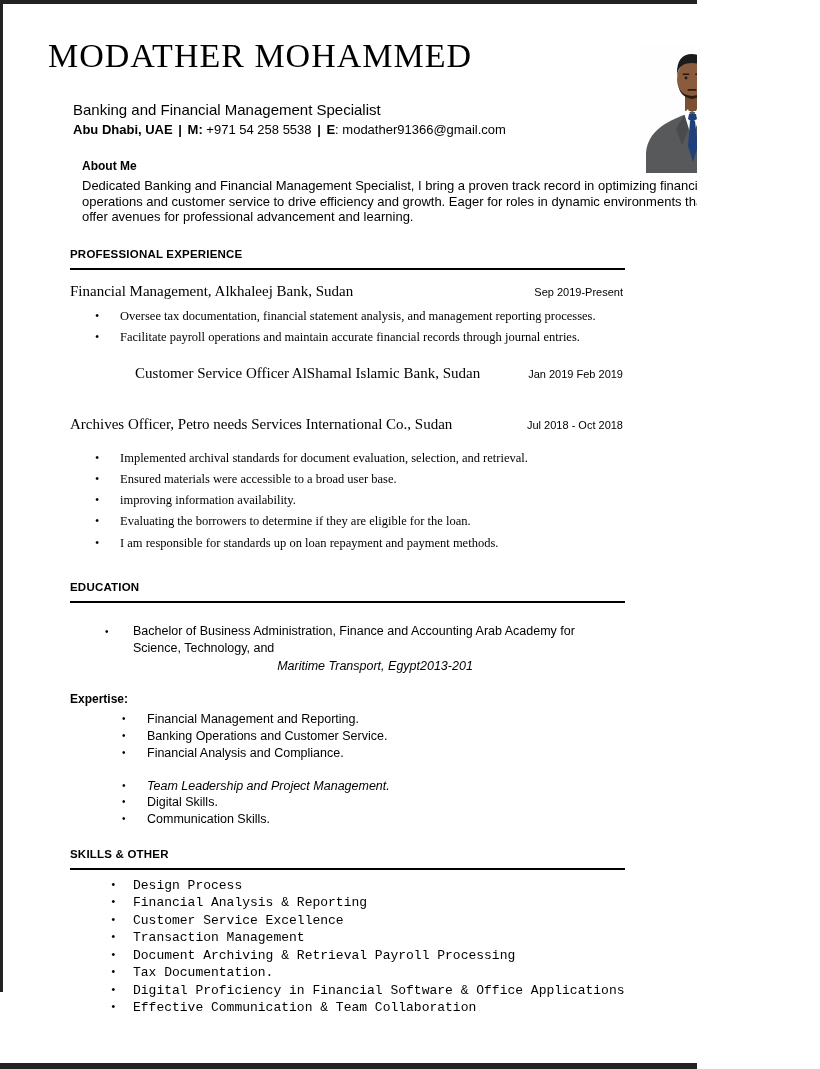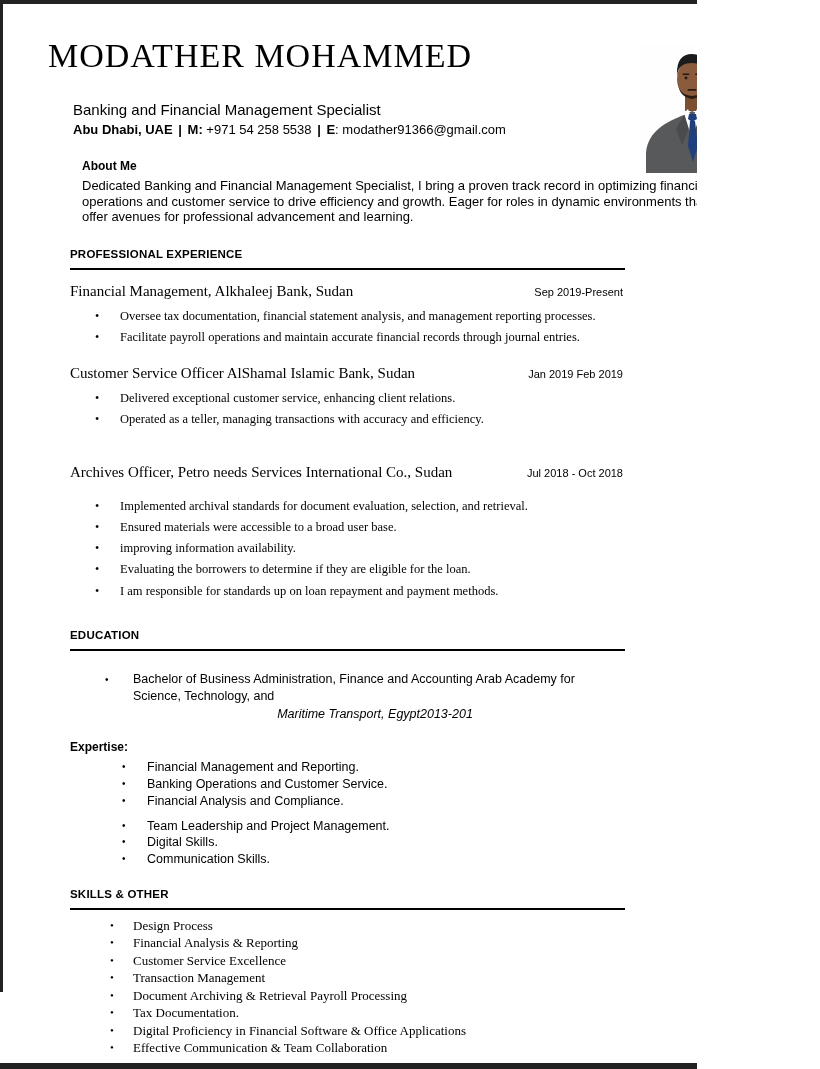--- a/index.html
+++ b/index.html
@@ -52,21 +52,21 @@
   .section-heading.edu { margin-top: 26px; }
   .section-heading.skills { margin-top: 19px; }
 
   .job-head {
     display: flex; justify-content: space-between; align-items: baseline;
     margin: 12px 74px 0 70px;
     gap: 48px;
   }
   .job-title { font-family: "Liberation Serif", serif; font-size: 15px; line-height: 19px; }
   .job-dates { font-size: 11px; line-height: 14px; white-space: nowrap; }
-  .job-head.j2 { margin-top: 15px; }
+  .job-head.j2 { margin-top: 15px; justify-content: flex-end; }
   .job-head.j3 { margin-top: 32px; }
 
   ul.job-bullets { margin: 5px 0 0 0; padding: 0; list-style: none; }
   ul.job-bullets li {
     position: relative;
     margin-left: 120px; margin-right: 70px;
     font-family: "Liberation Serif", serif;
     font-size: 12.5px; line-height: 21.5px;
   }
   ul.job-bullets li::before { content: "•"; position: absolute; left: -25px; font-size: 12px; }
@@ -83,27 +83,27 @@
 
   .expertise { margin: 17px 0 0 70px; }
   .expertise-label { font-weight: bold; font-size: 12px; line-height: 15px; }
   ul.expertise-list { margin: 4px 0 0 0; padding: 0; list-style: none; }
   ul.expertise-list li {
     position: relative;
     margin-left: 77px;
     font-size: 12.5px; line-height: 16.8px;
   }
   ul.expertise-list li::before { content: "•"; position: absolute; left: -25px; font-size: 10px; }
-  ul.expertise-list li.gap { margin-top: 8px; }
+  ul.expertise-list li.gap { margin-top: 16px; font-style: italic; }
 
   ul.skills-list { margin: 7px 0 0 0; padding: 0; list-style: none; }
   ul.skills-list li {
     position: relative;
     margin-left: 133px;
-    font-family: Liberation Serif, serif;
+    font-family: Liberation Mono, monospace;
     font-size: 13px; line-height: 17.4px;
   }
   ul.skills-list li::before { content: "•"; position: absolute; left: -23px; font-size: 11px; }
 </style>
 </head>
 <body>
 
 <div class="page">
   <div class="edge-top"></div>
   <div class="edge-left"></div>
@@ -172,24 +172,20 @@
       <li>Oversee tax documentation, financial statement analysis, and management reporting processes.</li>
       <li>Facilitate payroll operations and maintain accurate financial records through journal entries.</li>
     </ul>
   </div>
 
   <div class="job">
     <div class="job-head j2">
       <span class="job-title">Customer Service Officer AlShamal Islamic Bank, Sudan</span>
       <span class="job-dates">Jan 2019 Feb 2019</span>
     </div>
-    <ul class="job-bullets">
-      <li>Delivered exceptional customer service, enhancing client relations.</li>
-      <li>Operated as a teller, managing transactions with accuracy and efficiency.</li>
-    </ul>
   </div>
 
   <div class="job">
     <div class="job-head j3">
       <span class="job-title">Archives Officer, Petro needs Services International Co., Sudan</span>
       <span class="job-dates">Jul 2018 - Oct 2018</span>
     </div>
     <ul class="job-bullets gap">
       <li>Implemented archival standards for document evaluation, selection, and retrieval.</li>
       <li>Ensured materials were accessible to a broad user base.</li>

